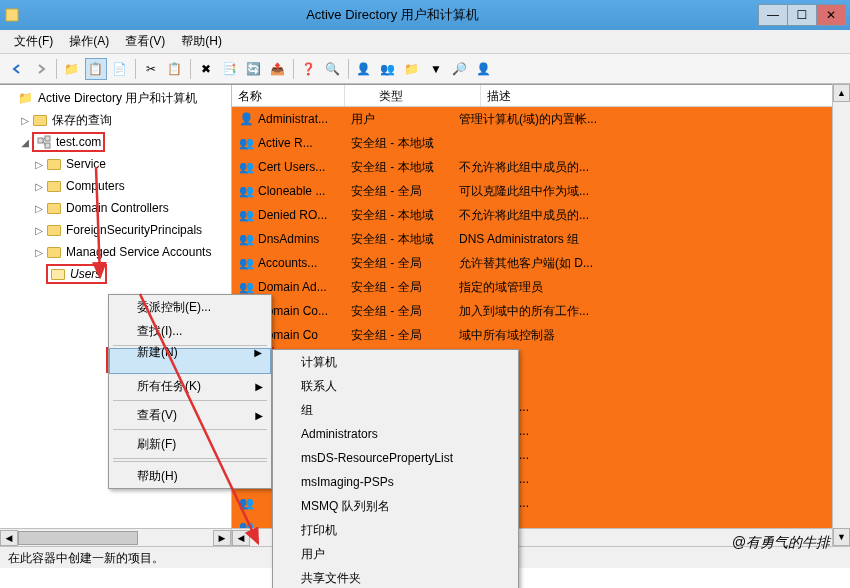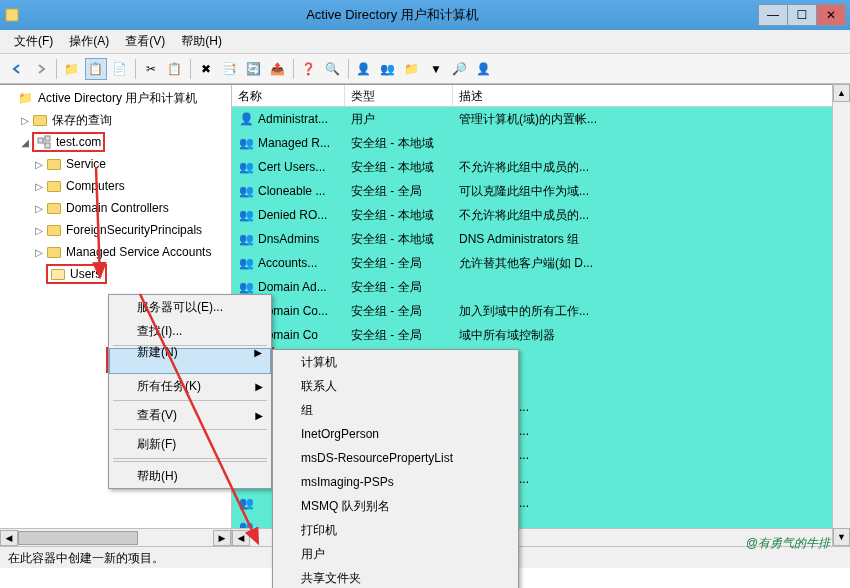--- a/index.html
+++ b/index.html
@@ -25,25 +25,25 @@
   .tree-pane { width: 232px; border-right: 1px solid #c0c0c0; background: #fff; overflow: hidden; position: relative; }
   .tree { padding: 2px 0; }
   .tree-row { display: flex; align-items: center; height: 22px; padding: 0 4px; white-space: nowrap; }
   .tree-row .exp { width: 14px; text-align: center; color: #666; font-size: 10px; }
   .tree-row .ticon { width: 16px; height: 16px; margin-right: 4px; display: inline-flex; align-items: center; justify-content: center; }
   .folder { background: #f9d978; border: 1px solid #c9a938; width: 14px; height: 11px; border-radius: 1px; }
   .folder.open { background: #fde9a8; }
   .tree-row.indent-1 { padding-left: 18px; }
   .tree-row.indent-2 { padding-left: 32px; }
   
-  .list-pane { flex: 1; background: #5eead4; position: relative; display: flex; flex-direction: column; }
+  .list-pane { flex: 1; background: #f97316; position: relative; display: flex; flex-direction: column; }
   .list-header { display: flex; height: 22px; border-bottom: 1px solid #d0d0d0; background: #fff; }
   .list-header .col { padding: 3px 6px; border-right: 1px solid #e0e0e0; }
   .col-name { width: 113px; }
-  .col-type { width: 108px; }
+  .col-type { width: 108px; margin-left: 28px; }
   .col-desc { flex: 1; }
   
   .list-body { flex: 1; overflow: hidden; }
   .list-row { display: flex; height: 24px; align-items: center; }
   .list-row .cell { padding: 0 6px; white-space: nowrap; overflow: hidden; }
   .list-row .licon { width: 18px; display: inline-flex; justify-content: center; margin-right: 2px; }
   .cell.c-name { width: 113px; display: flex; align-items: center; }
   .cell.c-type { width: 108px; }
   .cell.c-desc { flex: 1; }
   
@@ -59,21 +59,21 @@
   .hscroll .hbtn { width: 18px; height: 16px; background: #e8e8e8; border: 1px solid #b0b0b0; display: flex; align-items: center; justify-content: center; font-size: 9px; }
   .hscroll .htrack { flex: 1; background: #f0f0f0; height: 16px; position: relative; }
   .hscroll .hthumb { position: absolute; left: 0; width: 120px; height: 14px; background: #cdcdcd; border: 1px solid #a0a0a0; top: 1px; }
   
   .vscroll { width: 18px; background: #f0f0f0; border-left: 1px solid #c0c0c0; position: absolute; right: 0; top: 84px; bottom: 42px; display: flex; flex-direction: column; }
   .vscroll .vbtn { height: 18px; background: #e8e8e8; border: 1px solid #b0b0b0; display: flex; align-items: center; justify-content: center; font-size: 9px; }
   .vscroll .vtrack { flex: 1; }
   
   .statusbar { height: 22px; border-top: 1px solid #c0c0c0; background: #f0f0f0; padding: 3px 8px; }
   
-  .watermark { position: absolute; right: 20px; bottom: 36px; color: #15803d; font-size: 12px; font-style: italic; pointer-events: none; }
+  .watermark { position: absolute; right: 20px; bottom: 36px; color: #000000; font-size: 14px; font-style: italic; pointer-events: none; }
   
   .arrow-svg { position: absolute; pointer-events: none; z-index: 120; }
 </style>
 </head>
 <body>
 
 <div class="titlebar">
   <span class="icon">
     <svg width="16" height="16">
         <rect x="2" y="2" width="12" height="12" fill="#f9d978" stroke="#c9a938"></rect>
@@ -190,21 +190,21 @@
       </div>
       <div class="tree-row indent-2">
         <span class="exp">▷</span>
         <span class="ticon">
             <span class="folder"></span>
           </span>
         <span>Managed Service Accounts</span>
       </div>
       <div class="tree-row indent-2">
         <span class="exp"></span>
-        <span style="border:2px solid #e03030; display:flex; align-items:center; padding:0 4px 0 2px;">
+        <span style="border:2px solid #e03030; display:flex; align-items:center; padding:0 4px 0 2px;font-style:italic;">
         <span class="ticon">
               <span class="folder open"></span>
             </span>
         <span>Users</span>
         </span>
       </div>
     </div>
 
     <div class="hscroll" style="position:absolute; bottom:0; left:0; right:0;">
       <div class="hbtn">◀</div>
@@ -226,21 +226,21 @@
           <div class="cell c-name">
             <span class="licon">👤</span>
             <span>Administrat...</span>
           </div>
           <div class="cell c-type">用户</div>
           <div class="cell c-desc">管理计算机(域)的内置帐...</div>
         </div>
         <div class="list-row">
           <div class="cell c-name">
             <span class="licon">👥</span>
-            <span>Managed R...</span>
+            <span>Active R...</span>
           </div>
           <div class="cell c-type">安全组 - 本地域</div>
         </div>
         <div class="list-row">
           <div class="cell c-name">
             <span class="licon">👥</span>
             <span>Cert Users...</span>
           </div>
           <div class="cell c-type">安全组 - 本地域</div>
           <div class="cell c-desc">不允许将此组中成员的...</div>
@@ -276,20 +276,21 @@
           </div>
           <div class="cell c-type">安全组 - 全局</div>
           <div class="cell c-desc">允许替其他客户端(如 D...</div>
         </div>
         <div class="list-row">
           <div class="cell c-name">
             <span class="licon">👥</span>
             <span>Domain Ad...</span>
           </div>
           <div class="cell c-type">安全组 - 全局</div>
+          <div class="cell c-desc">指定的域管理员</div>
         </div>
         <div class="list-row">
           <div class="cell c-name">
             <span class="licon">👥</span>
             <span>Domain Co...</span>
           </div>
           <div class="cell c-type">安全组 - 全局</div>
           <div class="cell c-desc">加入到域中的所有工作...</div>
         </div>
         <div class="list-row">
@@ -378,21 +379,21 @@
   <div class="vtrack"></div>
   <div class="vbtn">▼</div>
 </div>
 
 <div class="statusbar">
   <span>在此容器中创建一新的项目。</span>
 </div>
 
 <div class="context-menu" style="left:108px; top:294px; width:164px;">
   <div class="cm-item">
-      <span>服务器可以(E)...</span>
+      <span>委派控制(E)...</span>
     </div>
   <div class="cm-item">
       <span>查找(I)...</span>
     </div>
   <div class="cm-sep"></div>
   <div class="cm-item hover">
       <span>新建(N)</span>
       <span class="arrow">▶</span>
     </div>
   <div class="cm-item">
@@ -420,21 +421,21 @@
   <div class="cm-item">
       <span>计算机</span>
     </div>
   <div class="cm-item">
       <span>联系人</span>
     </div>
   <div class="cm-item">
       <span>组</span>
     </div>
   <div class="cm-item">
-      <span>InetOrgPerson</span>
+      <span>Administrators</span>
     </div>
   <div class="cm-item">
       <span>msDS-ResourcePropertyList</span>
     </div>
   <div class="cm-item">
       <span>msImaging-PSPs</span>
     </div>
   <div class="cm-item">
       <span>MSMQ 队列别名</span>
     </div>

